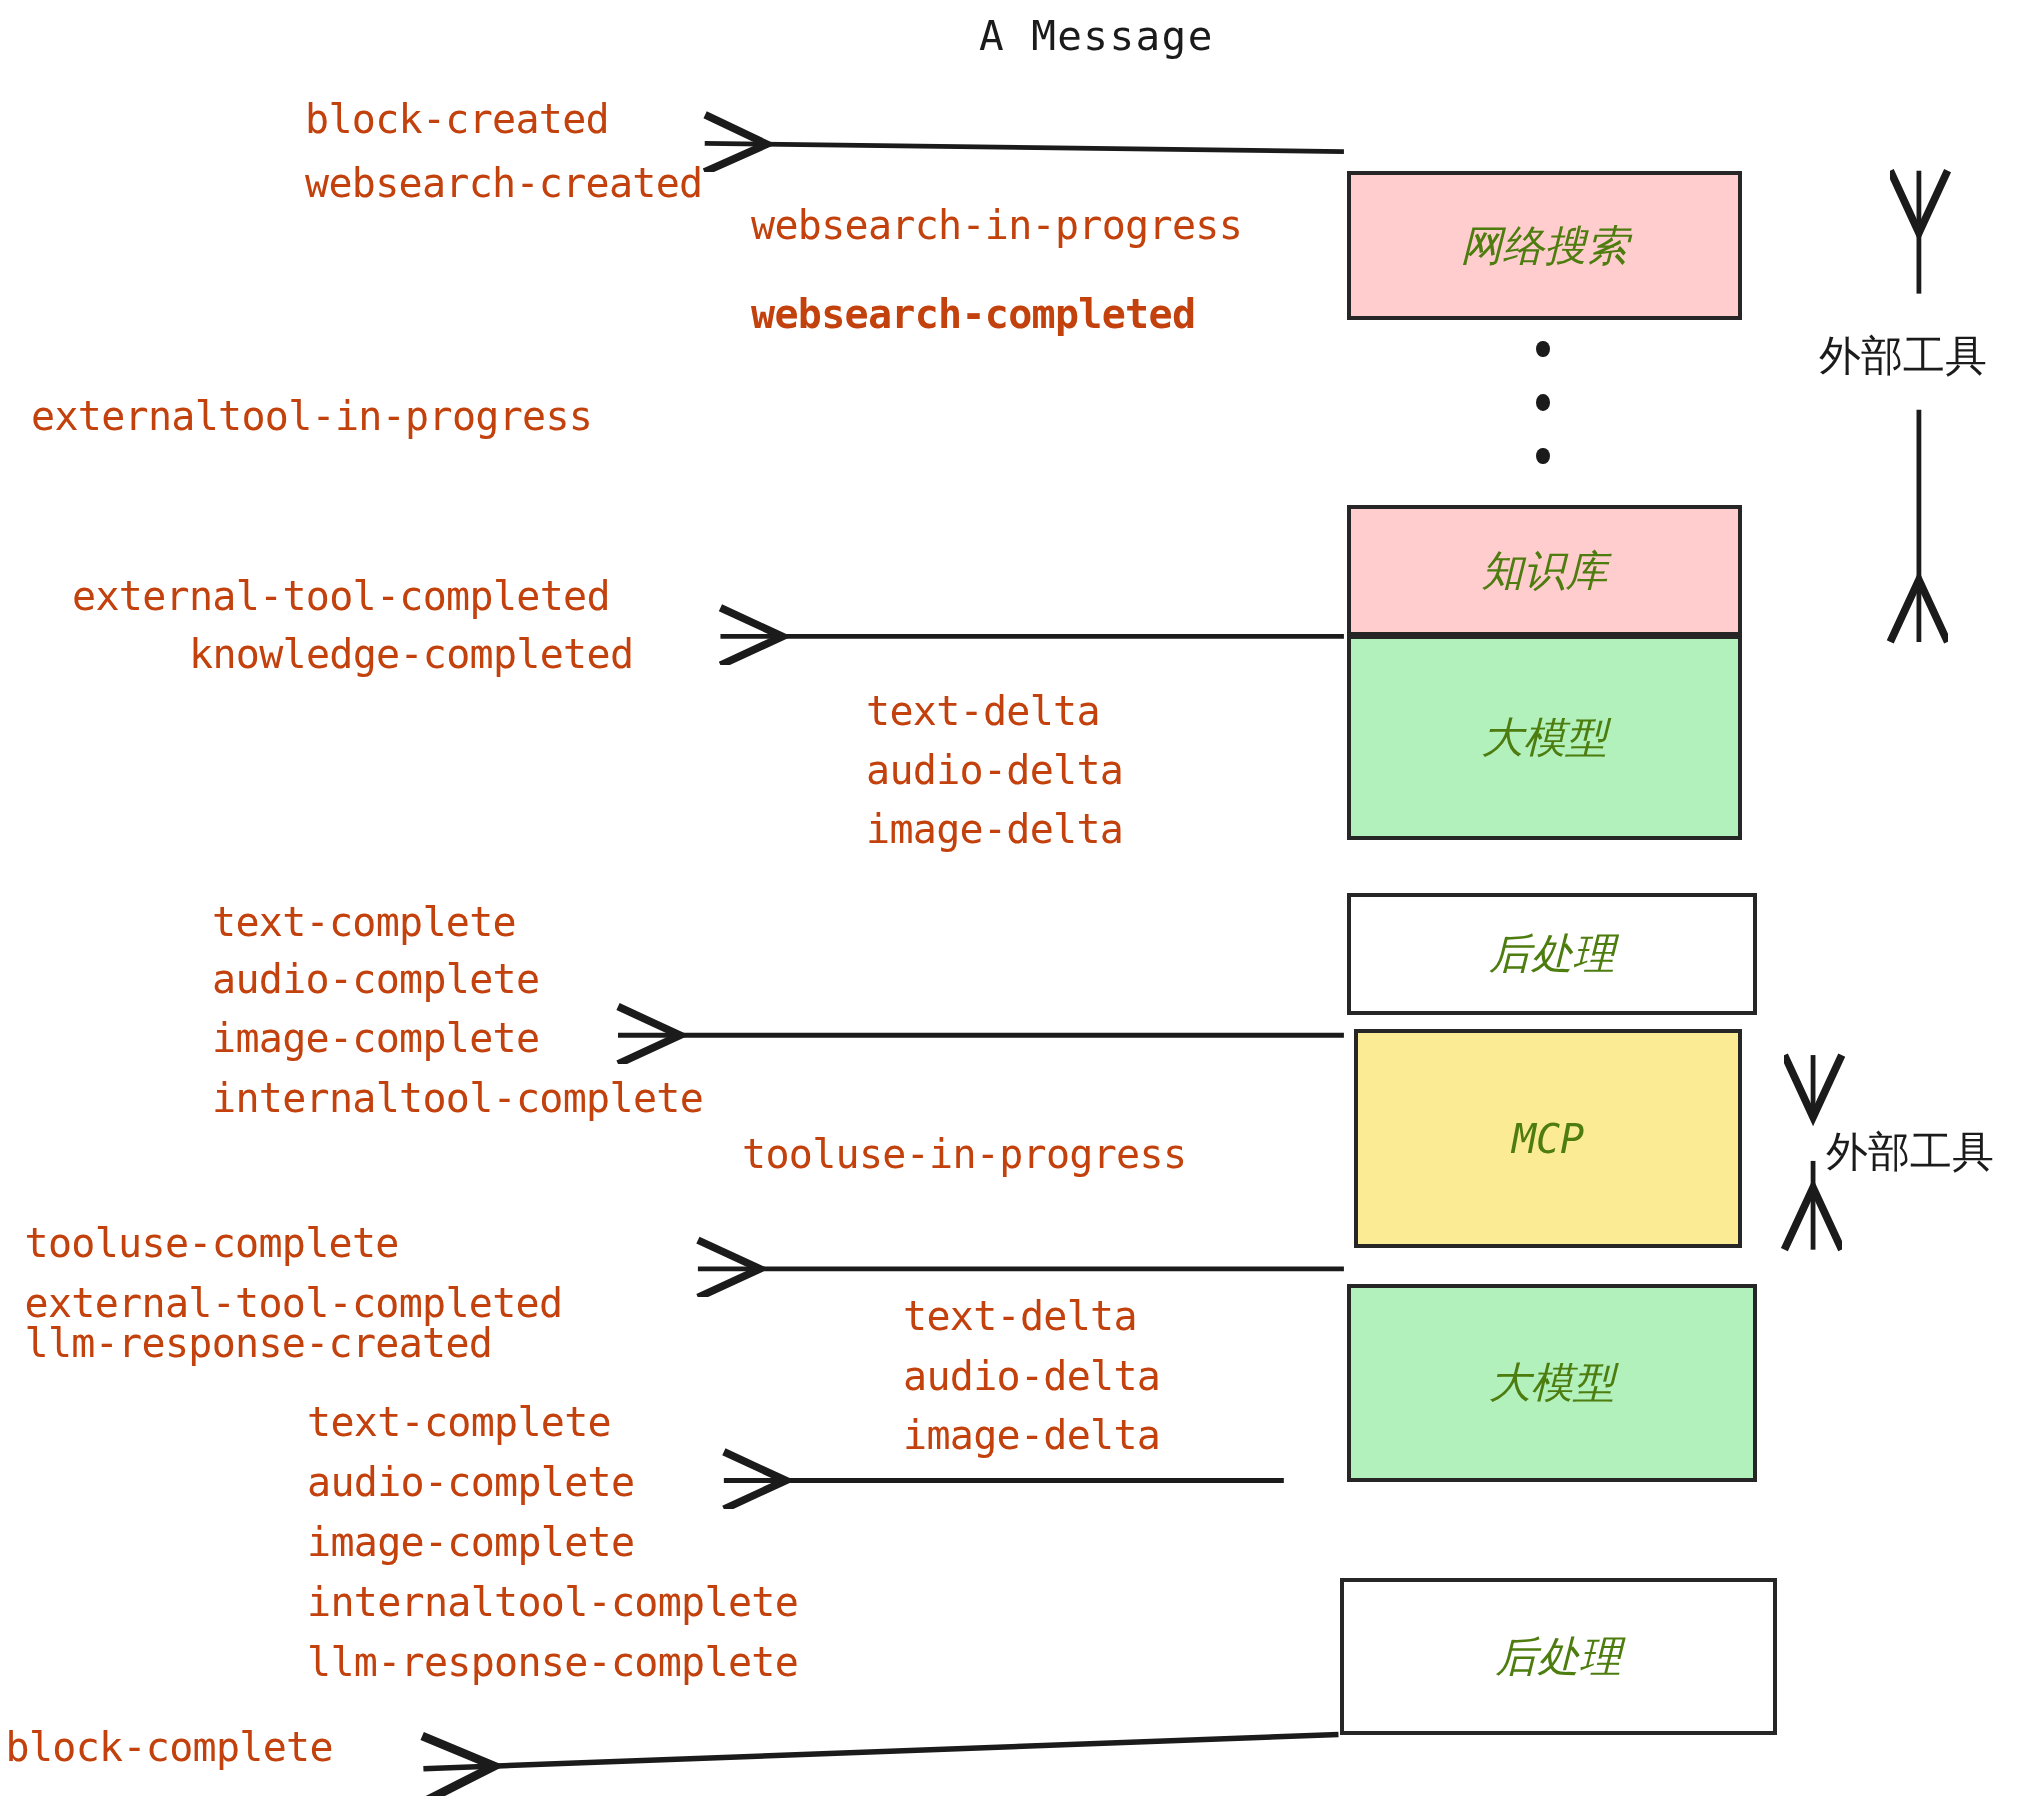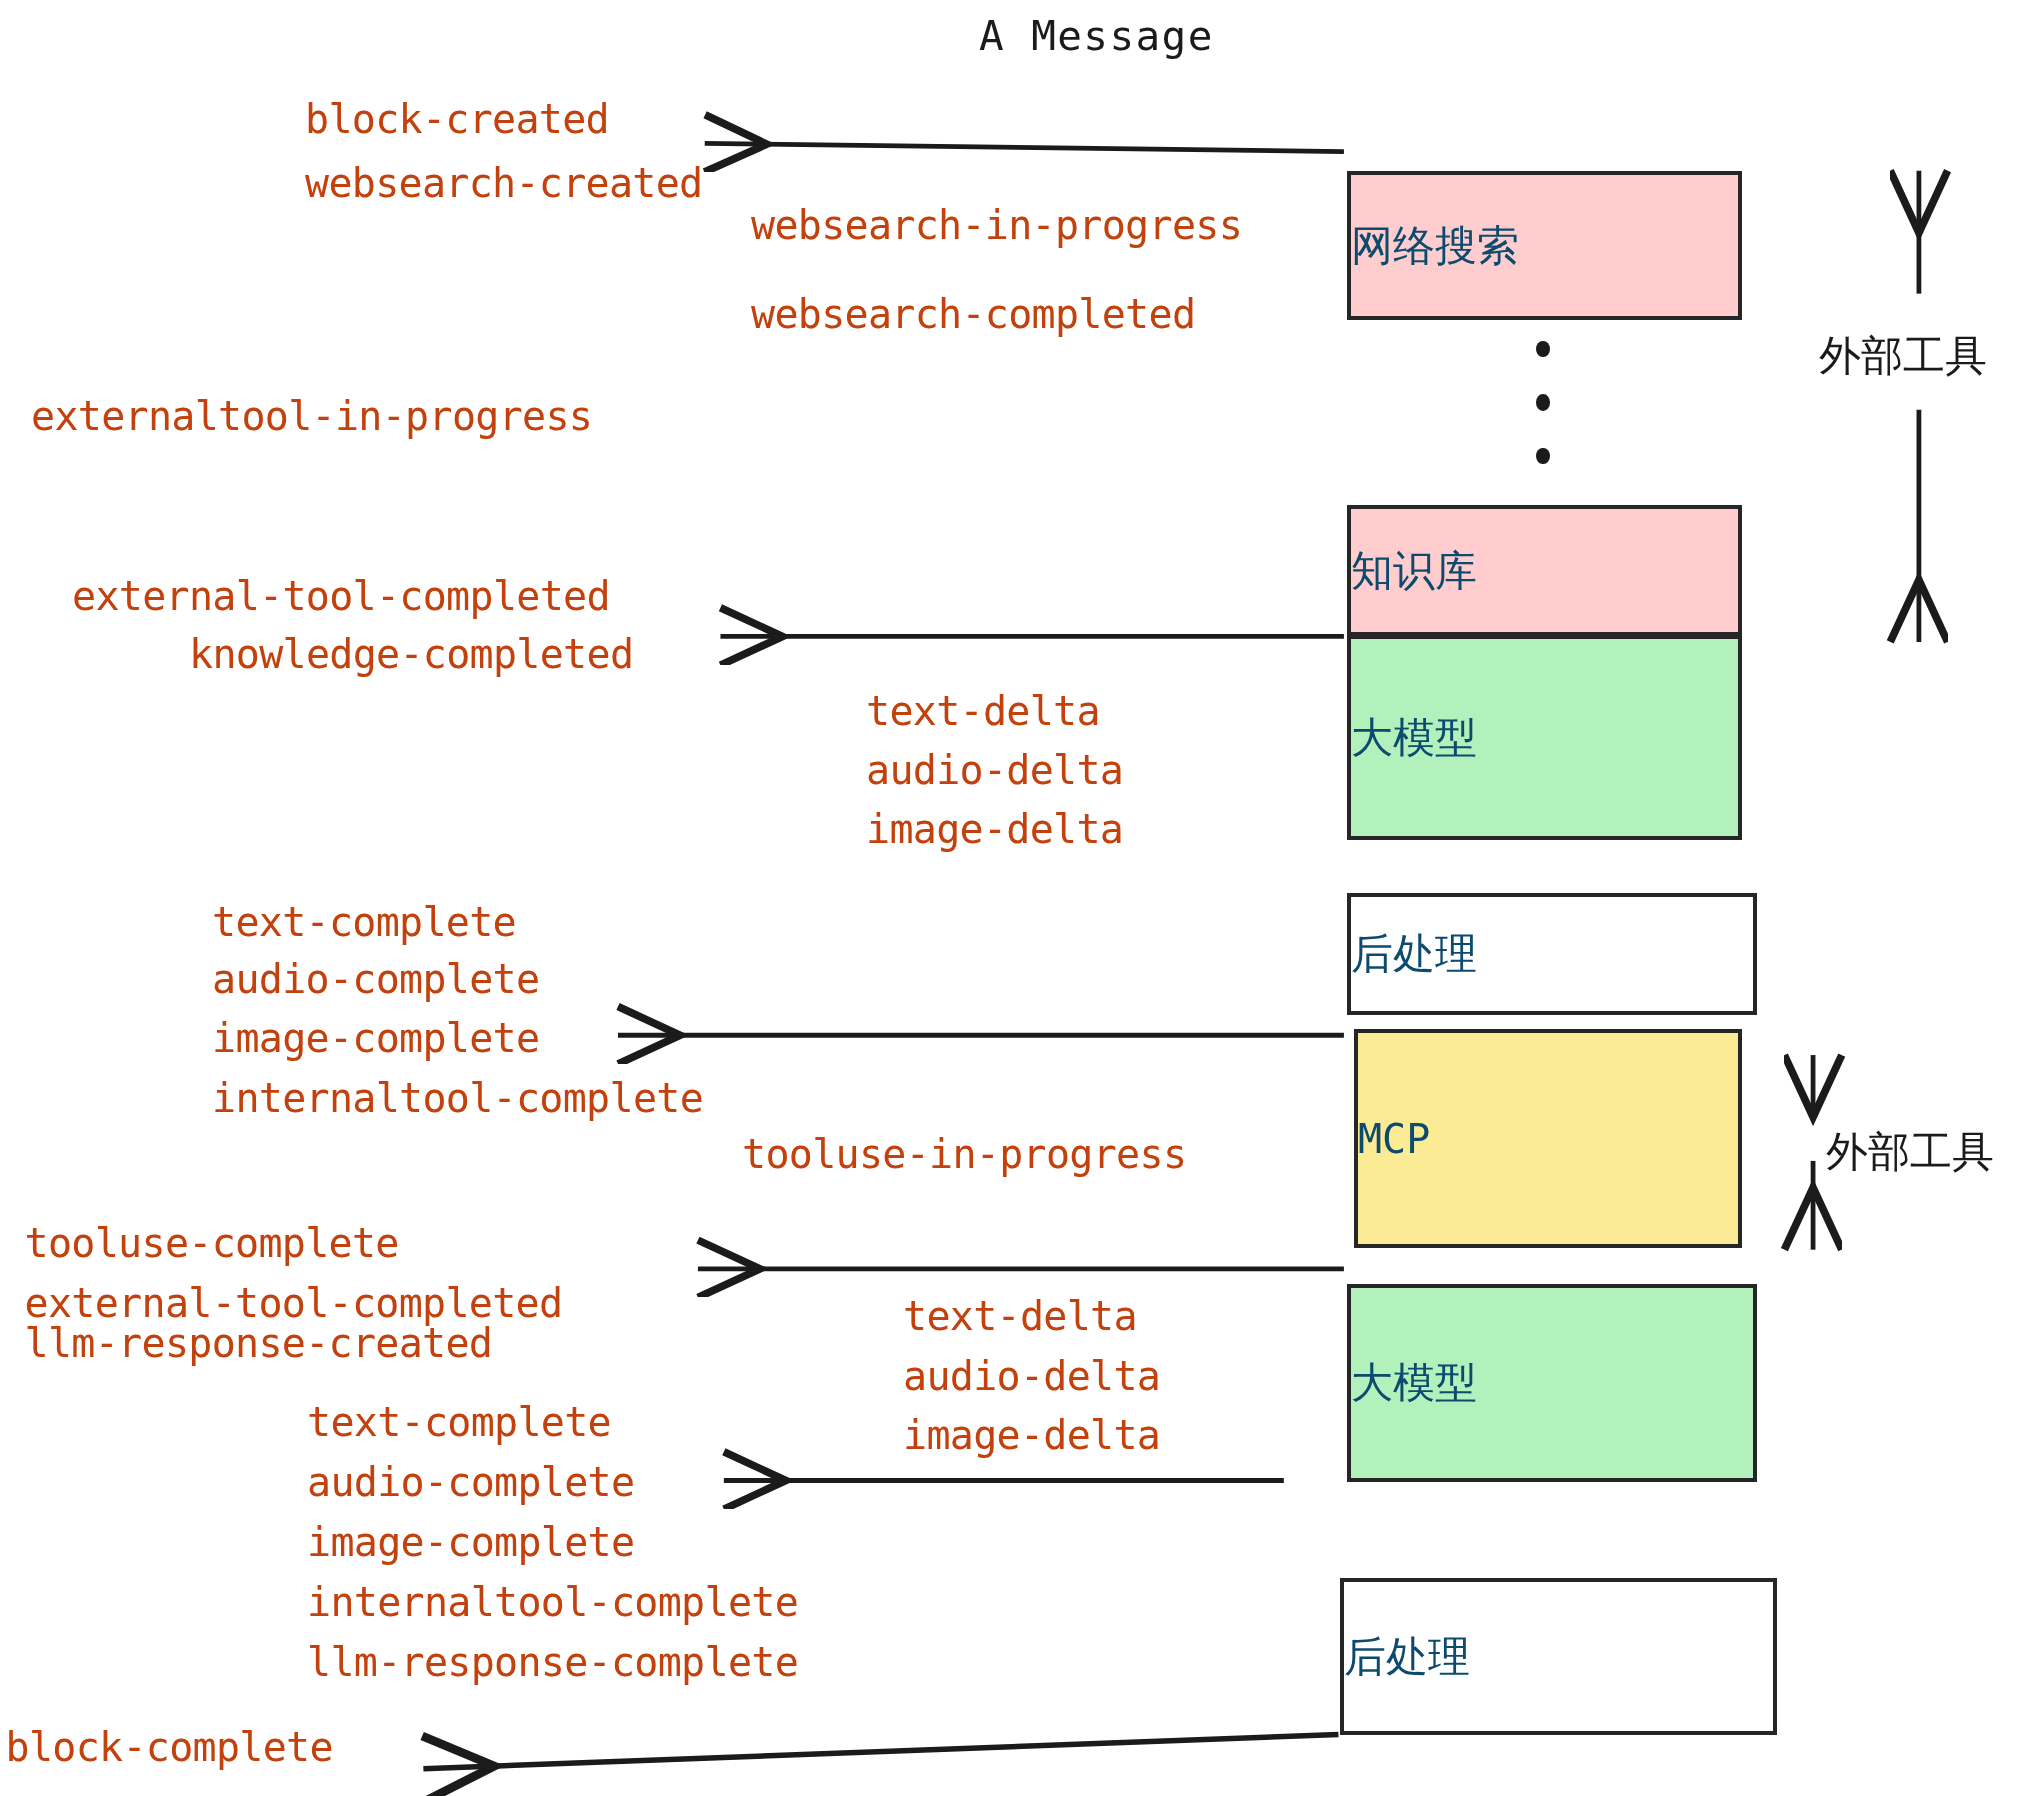--- a/index.html
+++ b/index.html
@@ -39,23 +39,25 @@
     font-size: 42px;
     color: #1b1b1b;
     white-space: pre;
   }
   .box {
     position: absolute;
     box-sizing: border-box;
     border: 4.8px solid #262626;
     display: flex;
     align-items: center;
+    justify-content: center;
     font-family: "DejaVu Sans", sans-serif;
     font-size: 42px;
-    color: #0c4a6e;
+    color: #4d7c0f;
+    font-style: italic;
   }
   .box.mono {
     font-family: "DejaVu Sans Mono", monospace;
     font-size: 40px;
   }
   .dots {
     position: absolute;
     display: flex;
     flex-direction: column;
     align-items: center;
@@ -116,21 +118,21 @@
   <div class="box" style="left:1340px; top:1578px; width:437px; height:157px; background:#FFFFFF;">
     <span>后处理</span>
   </div>
 
   <div class="cnlabel" style="left:1819px; top:328px;">外部工具</div>
   <div class="cnlabel" style="left:1826px; top:1124px;">外部工具</div>
 
   <div class="evt" style="left:305px; top:99px;">block-created</div>
   <div class="evt" style="left:305px; top:163px;">websearch-created</div>
   <div class="evt" style="left:751px; top:205px;">websearch-in-progress</div>
-  <div class="evt" style="left:751px; top:294px;">websearch-completed</div>
+  <div class="evt" style="left:751px; top:294px;font-weight:bold;">websearch-completed</div>
   <div class="evt" style="left:31px; top:396px;">externaltool-in-progress</div>
 
   <div class="evt" style="left:72px; top:576px;">external-tool-completed</div>
   <div class="evt" style="left:189px; top:634px;">knowledge-completed</div>
 
   <div class="evt" style="left:866px; top:691px;">text-delta</div>
   <div class="evt" style="left:866px; top:750px;">audio-delta</div>
   <div class="evt" style="left:866px; top:809px;">image-delta</div>
 
   <div class="evt" style="left:212px; top:902px;">text-complete</div>

